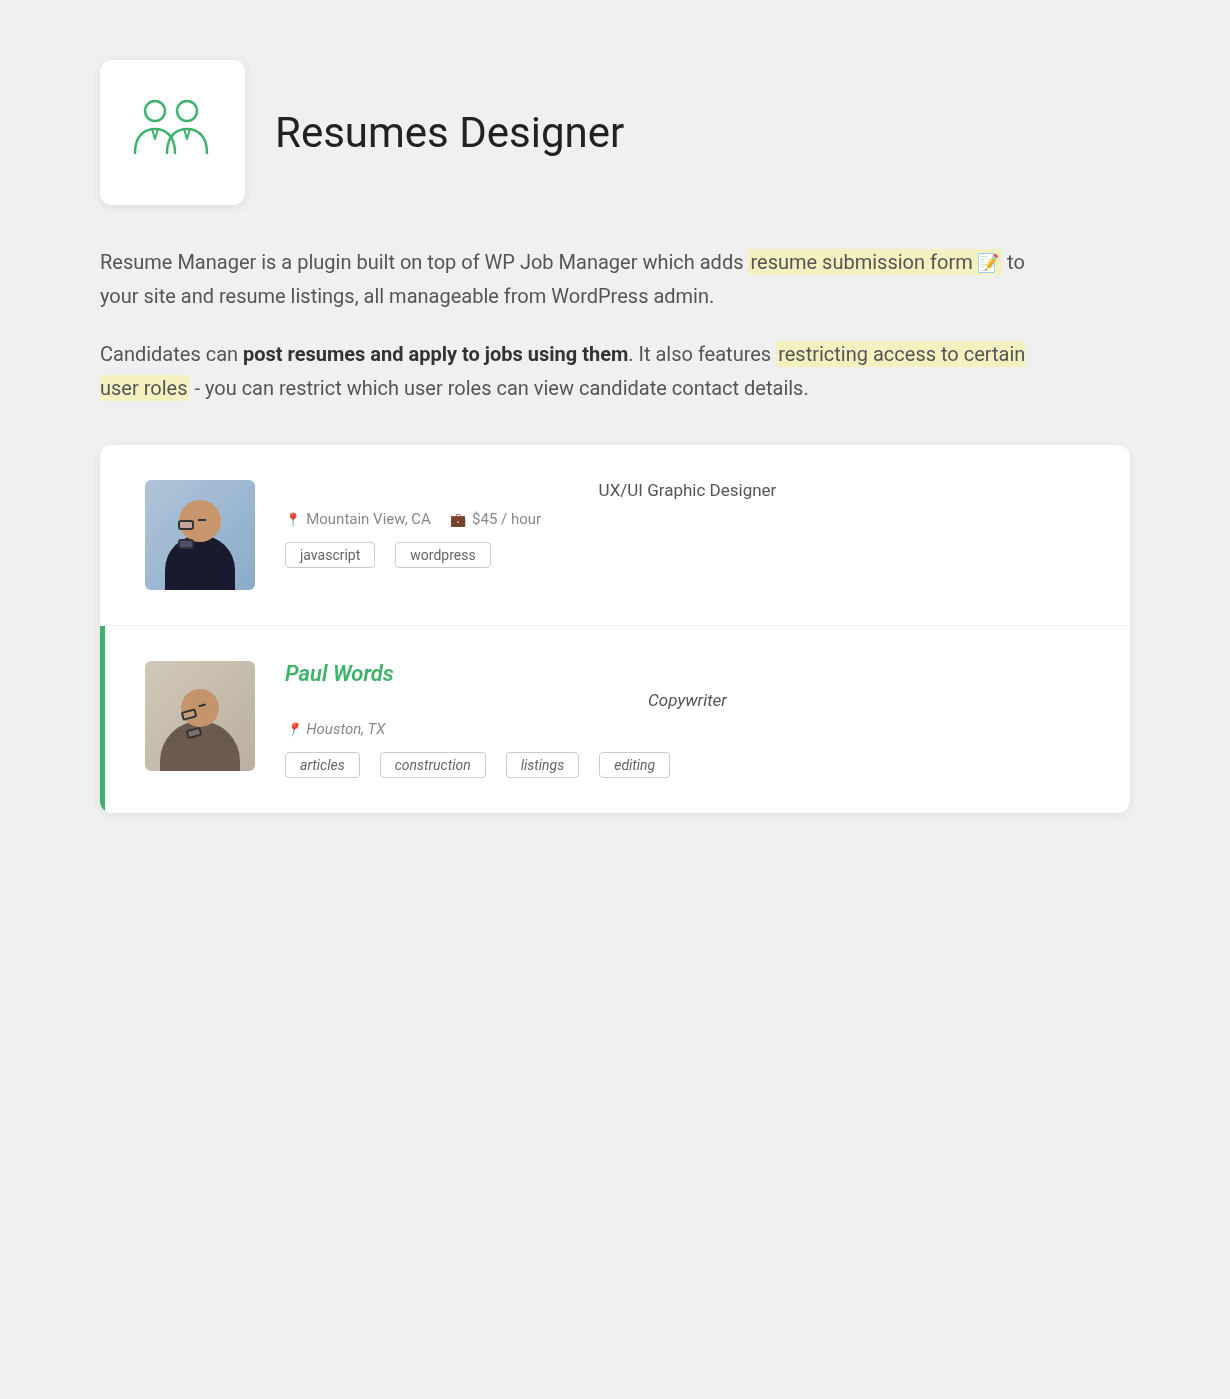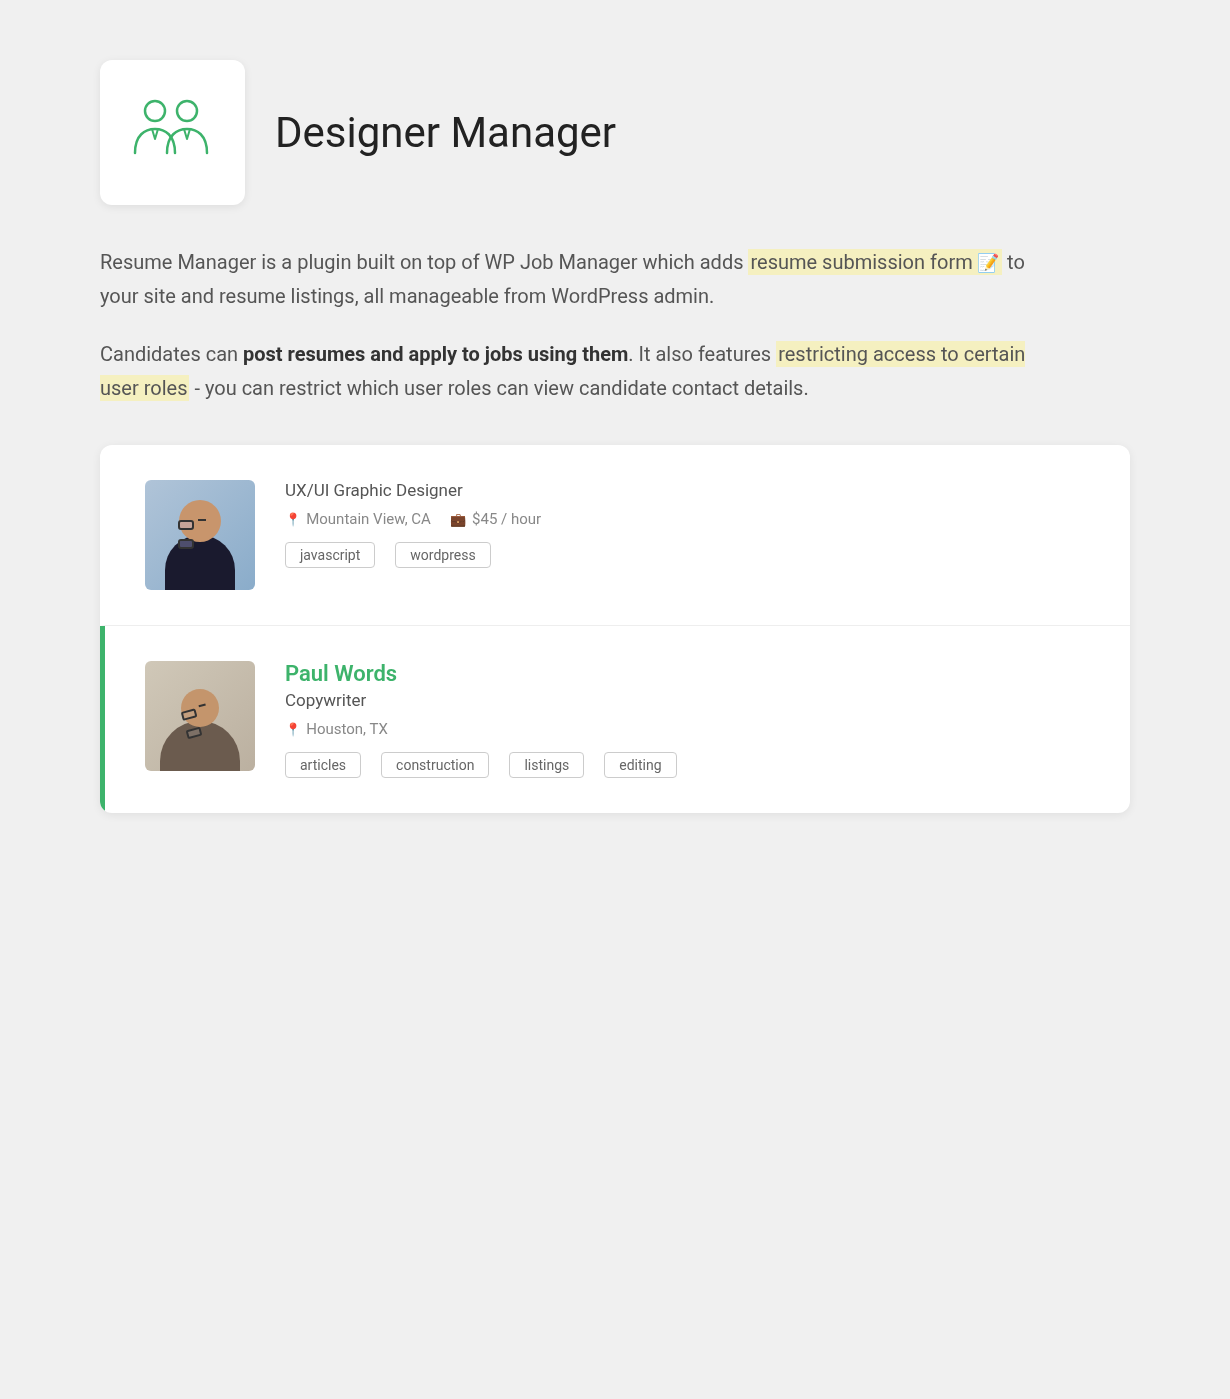--- a/index.html
+++ b/index.html
@@ -82,20 +82,21 @@
     .card {
       display: flex;
       align-items: flex-start;
       padding: 35px 40px;
       position: relative;
       border-bottom: 1px solid #eee;
     }
 
     .card:last-child {
       border-bottom: none;
+      font-style: italic;
     }
 
     .card.highlighted {
       border-left: 5px solid #3db36b;
     }
 
     .card:not(.highlighted) {
       border-left: 5px solid transparent;
     }
 
@@ -180,20 +181,21 @@
       font-weight: 600;
       color: #3db36b;
       margin-bottom: 4px;
       cursor: pointer;
     }
 
     .candidate-role {
       font-size: 17px;
       color: #555;
       margin-bottom: 10px;
+      text-align: center;
     }
 
     .meta-row {
       display: flex;
       align-items: center;
       gap: 20px;
       font-size: 15px;
       color: #888;
       margin-bottom: 14px;
     }
@@ -235,21 +237,21 @@
       <path d="M10 60 C10 42 20 36 30 36 C40 36 50 42 50 60" stroke="#3db36b" stroke-width="2.5" fill="none" stroke-linecap="round"></path>
 
       <circle cx="62" cy="18" r="10" stroke="#3db36b" stroke-width="2.5" fill="none"></circle>
       <path d="M42 60 C42 42 52 36 62 36 C72 36 82 42 82 60" stroke="#3db36b" stroke-width="2.5" fill="none" stroke-linecap="round"></path>
 
       <path d="M27 36 L30 46 L33 36" stroke="#3db36b" stroke-width="2" fill="none" stroke-linejoin="round"></path>
 
       <path d="M59 36 L62 46 L65 36" stroke="#3db36b" stroke-width="2" fill="none" stroke-linejoin="round"></path>
     </svg>
   </div>
-  <h1 class="page-title">Designer Manager</h1>
+  <h1 class="page-title">Resumes Designer</h1>
 </div>
 
 <div>
   <p class="description">
     <span>Resume Manager is a plugin built on top of WP Job Manager which adds </span><span class="highlight"><span>resume submission form</span> <span class="edit-icon">📝</span></span><span> to your site and resume listings</span><span>, all manageable from WordPress admin.</span>
   </p>
 
   <p class="description">
     <span>Candidates can </span><strong>post resumes and apply to jobs using them</strong><span>. It also features </span><span class="highlight">restricting access to certain user roles</span><span> - you can restrict which user roles can view candidate contact details.</span>
   </p>

